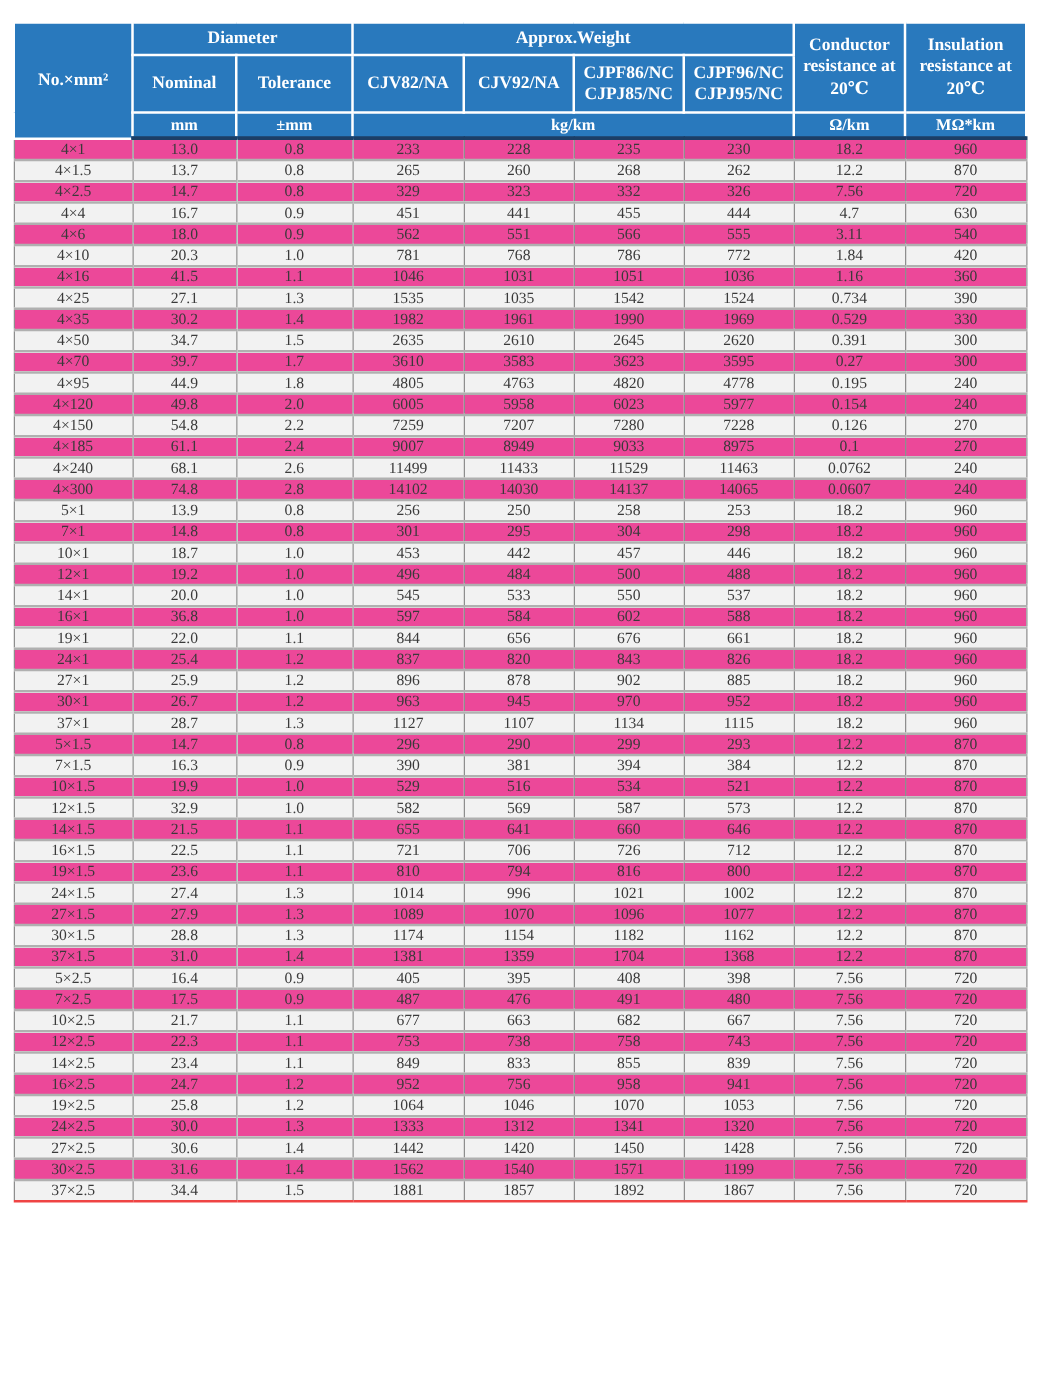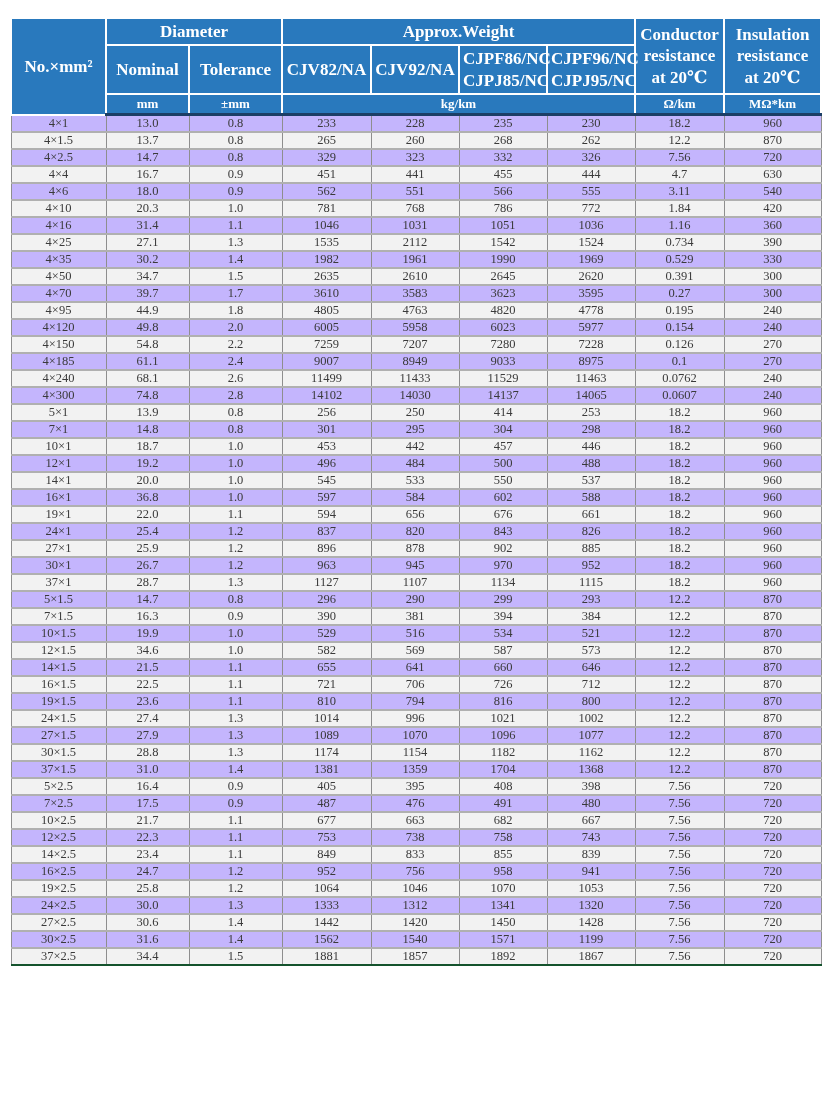--- a/index.html
+++ b/index.html
@@ -18,21 +18,21 @@
     border-collapse: collapse;
     table-layout: fixed;
     width: 810px;
   }
   
   thead th {
     background: #2979bd;
     color: #ffffff;
     border: 2px solid #ffffff;
     font-weight: bold;
-    font-size: 17px;
+    font-size: 14px;
     line-height: 1.25;
     text-align: center;
     vertical-align: middle;
     padding: 2px 3px;
   }
   thead tr.band-top th { height: 26px; }
   thead tr.band-mid th { height: 46px; }
   thead tr.band-units th {
     height: 20px;
     border-bottom: 3px solid #1c3e66;
@@ -48,24 +48,24 @@
     height: 17px;
     font-size: 12.5px;
     line-height: 15px;
     color: #3a3a3a;
     text-align: center;
     vertical-align: middle;
     padding: 0 2px;
     white-space: nowrap;
     overflow: hidden;
   }
-  tbody tr { background: #c4b5fd; }
+  tbody tr { background: #ec4899; }
   tbody tr:nth-child(even) { background: #f2f2f2; }
   tbody tr:first-child td { border-top: 1px solid #8e8e8e; }
-  tbody tr:last-child td { border-bottom: 2px solid #14532d; }
+  tbody tr:last-child td { border-bottom: 2px solid #ef4444; }
 </style>
 </head>
 <body>
 
 <div class="page">
   <table class="spec">
     <colgroup>
       <col style="width:95px">
         <col style="width:83px">
         <col style="width:93px">
@@ -162,35 +162,35 @@
           <td>1.0</td>
           <td>781</td>
           <td>768</td>
           <td>786</td>
           <td>772</td>
           <td>1.84</td>
           <td>420</td>
         </tr>
         <tr>
           <td>4×16</td>
-          <td>31.4</td>
+          <td>41.5</td>
           <td>1.1</td>
           <td>1046</td>
           <td>1031</td>
           <td>1051</td>
           <td>1036</td>
           <td>1.16</td>
           <td>360</td>
         </tr>
         <tr>
           <td>4×25</td>
           <td>27.1</td>
           <td>1.3</td>
           <td>1535</td>
-          <td>2112</td>
+          <td>1035</td>
           <td>1542</td>
           <td>1524</td>
           <td>0.734</td>
           <td>390</td>
         </tr>
         <tr>
           <td>4×35</td>
           <td>30.2</td>
           <td>1.4</td>
           <td>1982</td>
@@ -287,21 +287,21 @@
           <td>14065</td>
           <td>0.0607</td>
           <td>240</td>
         </tr>
         <tr>
           <td>5×1</td>
           <td>13.9</td>
           <td>0.8</td>
           <td>256</td>
           <td>250</td>
-          <td>414</td>
+          <td>258</td>
           <td>253</td>
           <td>18.2</td>
           <td>960</td>
         </tr>
         <tr>
           <td>7×1</td>
           <td>14.8</td>
           <td>0.8</td>
           <td>301</td>
           <td>295</td>
@@ -351,21 +351,21 @@
           <td>584</td>
           <td>602</td>
           <td>588</td>
           <td>18.2</td>
           <td>960</td>
         </tr>
         <tr>
           <td>19×1</td>
           <td>22.0</td>
           <td>1.1</td>
-          <td>594</td>
+          <td>844</td>
           <td>656</td>
           <td>676</td>
           <td>661</td>
           <td>18.2</td>
           <td>960</td>
         </tr>
         <tr>
           <td>24×1</td>
           <td>25.4</td>
           <td>1.2</td>
@@ -437,21 +437,21 @@
           <td>1.0</td>
           <td>529</td>
           <td>516</td>
           <td>534</td>
           <td>521</td>
           <td>12.2</td>
           <td>870</td>
         </tr>
         <tr>
           <td>12×1.5</td>
-          <td>34.6</td>
+          <td>32.9</td>
           <td>1.0</td>
           <td>582</td>
           <td>569</td>
           <td>587</td>
           <td>573</td>
           <td>12.2</td>
           <td>870</td>
         </tr>
         <tr>
           <td>14×1.5</td>

